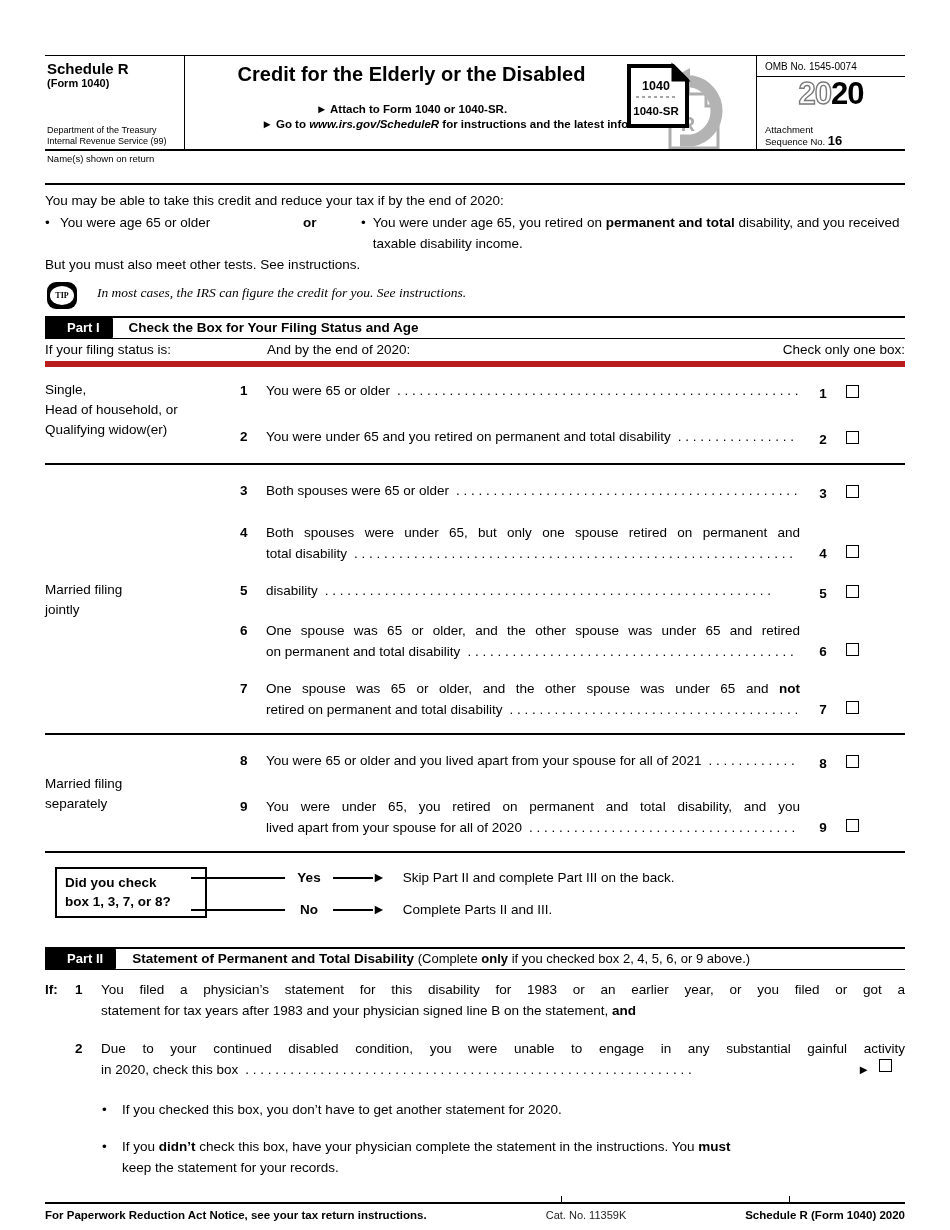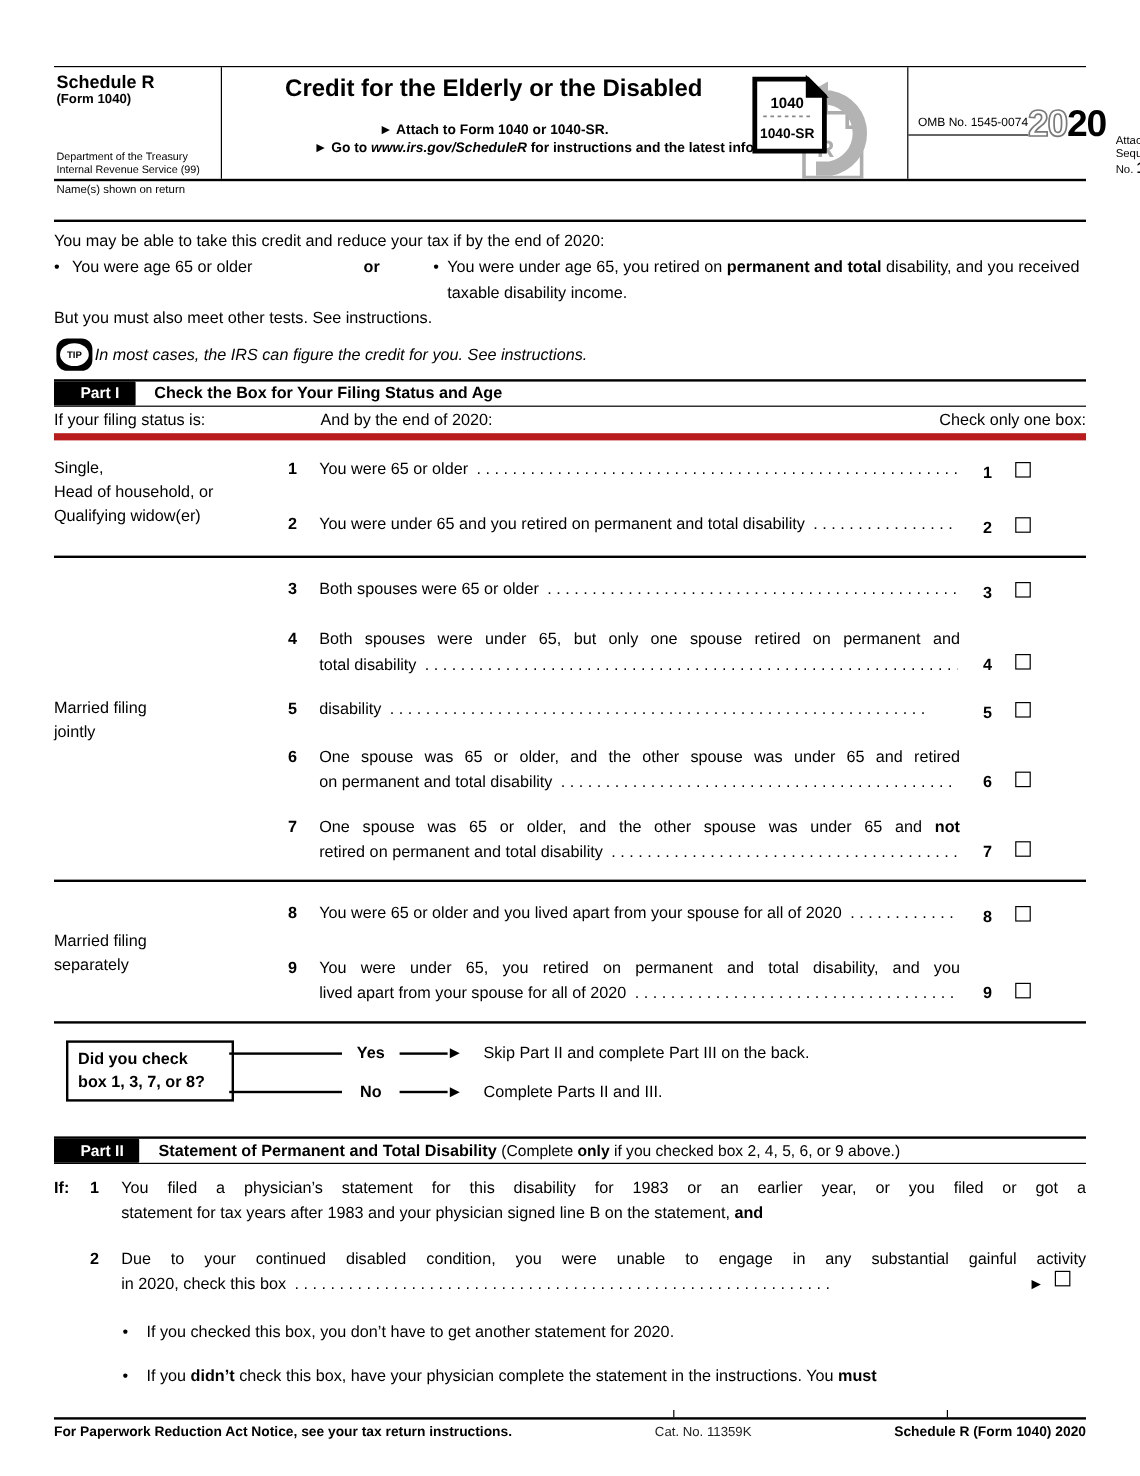--- a/index.html
+++ b/index.html
@@ -18,41 +18,41 @@
   .hdr-left{ border-right:1px solid #000; padding:5px 4px 2px 2px; display:flex; flex-direction:column;justify-content:center; }
   .sched-title{ font-size:15px; font-weight:bold; line-height:16px; }
   .sched-form{ font-size:11px; font-weight:bold; line-height:13px; }
   .dept{ margin-top:auto; font-size:9px; line-height:11px; }
   .hdr-center{ position:relative; border-right:1px solid #000; padding-top:7px; }
   .hdr-center .txtwrap{ margin-right:118px; text-align:center; }
   .form-title{ font-size:20px; font-weight:bold; margin:0 0 16px 0; }
   .attach-line{ font-size:11.5px; font-weight:bold; line-height:15px; }
   .goto-line{ font-size:11.5px; font-weight:bold; line-height:15px; margin-right:6px; }
   .hdr-icon{ position:absolute; right:18px; top:5px; }
-  .hdr-right{ display:flex; flex-direction:row;align-items:center; }
+  .hdr-right{ display:flex; flex-direction:column; }
   .omb{ font-size:10px; padding:5px 0 4px 8px; border-bottom:1px solid #000; white-space:nowrap; }
   .year{ text-align:center; font-size:31px; font-weight:bold; line-height:33px; letter-spacing:-1px; }
   .year .outline{ color:#fff; -webkit-text-stroke:1.4px #7a7a7a; }
   .attachment{ padding:0 0 2px 8px; font-size:9.5px; line-height:11px; margin-top:auto; }
   .attachment b{ font-size:13px; }
 
   
   .name-row{ display:grid; grid-template-columns:1fr 188px; border-bottom:2px solid #000; height:34px; }
   .name-cell{ font-size:9.5px; padding:2px 0 0 2px; }
   .ssn-cell{ border-left:1px solid #000; font-size:10px; font-weight:bold; padding:2px 0 0 6px; }
 
   
   .intro{ font-size:13.5px; line-height:21px; padding-top:5px; }
   .intro-bullets{ display:flex; margin-top:1px; }
   .ib{ display:flex; }
   .ib .blt{ width:15px; }
   .ib1{ width:258px; }
   .ior{ font-weight:bold; width:58px; }
   .ib2{ flex:1; }
-  .intro-tip{ display:flex; align-items:center; gap:2px; margin:7px 0 7px 2px; }
+  .intro-tip{ display:flex; gap:20px; margin:7px 0 7px 2px;font-family:Liberation Serif, serif; }
   .tip-badge{ width:30px; height:27px; background:#000; border-radius:9px; display:flex; align-items:center; justify-content:center; flex:none; }
   .tip-inner{ width:24px; height:19px; background:#fff; border-radius:50%; display:flex; align-items:center; justify-content:center; font-size:8px; font-weight:bold; }
   .tip-text{ font-style:italic; font-size:13.5px; }
 
   
   .part-bar{ border-top:2px solid #000; border-bottom:1px solid #000; display:flex; align-items:center; }
   .part-label{ background:#000; color:#fff; font-weight:bold; font-size:13px; padding:2px 13px 3px 22px; border-radius:0 1px 1px 0; }
   .part-title{ font-weight:bold; font-size:13.5px; padding:2px 0 3px 16px; }
   .part-sub{ font-weight:normal; font-size:13px; }
 
@@ -70,21 +70,21 @@
   .checkbox{ display:inline-block; width:13px; height:13px; border:1.5px solid #000; background:#fff; vertical-align:middle; }
   .tline{ display:flex; }
   .tline .leader{ flex:1; overflow:hidden; white-space:nowrap; margin:0 2px 0 7px; }
   .jline{ text-align:justify; text-align-last:justify; }
   .p1-div{ border-top:2px solid #000; margin:13px 0 15px 0; }
   .mb22{ margin-bottom:22px; } .mb18{ margin-bottom:18px; } .mb16{ margin-bottom:16px; }
   .pt13{ padding-top:13px; }
 
   
   .flow{ position:relative; height:90px; margin-top:4px; }
-  .flow-box{ position:absolute; left:10px; top:10px; width:140px; border:2px solid #000;
+  .flow-box{ position:absolute; left:10px; top:10px; width:152px; border:2px solid #000;
              padding:4px 6px 5px 8px; font-weight:bold; font-size:13.5px; line-height:19px; }
   .flow-row{ position:absolute; left:146px; display:flex; align-items:center; font-size:13.5px; }
   .flow-row.r1{ top:13px; } .flow-row.r2{ top:45px; }
   .seg{ height:0; border-top:2px solid #000; }
   .seg1{ width:94px; } .seg2{ width:40px; }
   .flow-yn{ font-weight:bold; width:48px; text-align:center; }
   .flow-arrowhead{ font-size:14px; line-height:14px; margin:-1px 0 0 -1px; }
   .flow-text{ margin-left:17px; }
 
   
@@ -301,21 +301,21 @@
   <div class="p1-group">
     <div class="glabel gcenter">
       <div>Married filing</div>
       <div>separately</div>
     </div>
     <div>
       <div class="p1-row mb22">
         <div class="cell-num">8</div>
         <div class="cell-text">
           <div class="tline">
-              <span>You were 65 or older and you lived apart from your spouse for all of 2020</span>
+              <span>You were 65 or older and you lived apart from your spouse for all of 2021</span>
               <span class="leader">. . . . . . . . . . . . . . . . . . . . . . . . . . . . . . . . . . . . . . . . . . . . . . . . . . . . . . . . . . . .</span>
             </div>
         </div>
         <div class="cell-rnum">8</div>
         <div class="cell-box"><span class="checkbox"></span></div>
       </div>
       <div class="p1-row">
         <div class="cell-num">9</div>
         <div class="cell-text">
           <div class="jline">You were under 65, you retired on permanent and total disability, and you</div>
@@ -383,20 +383,21 @@
 
   <div class="p2-bullet" style="margin-top:19px;">
     <div>•</div>
     <div>If you checked this box, you don’t have to get another statement for 2020.</div>
   </div>
 
   <div class="p2-bullet" style="margin-top:16px;">
     <div>•</div>
     <div>
       <div>If you <b>didn’t</b> check this box, have your physician complete the statement in the instructions. You <b>must</b></div>
+      <div>keep the statement for your records.</div>
     </div>
   </div>
 
   <div class="footer">
     <div class="tick t1"></div>
     <div class="tick t2"></div>
     <div class="f-left">For Paperwork Reduction Act Notice, see your tax return instructions.</div>
     <div class="f-cat">Cat. No. 11359K</div>
     <div class="f-right">Schedule R (Form 1040) 2020</div>
   </div>

